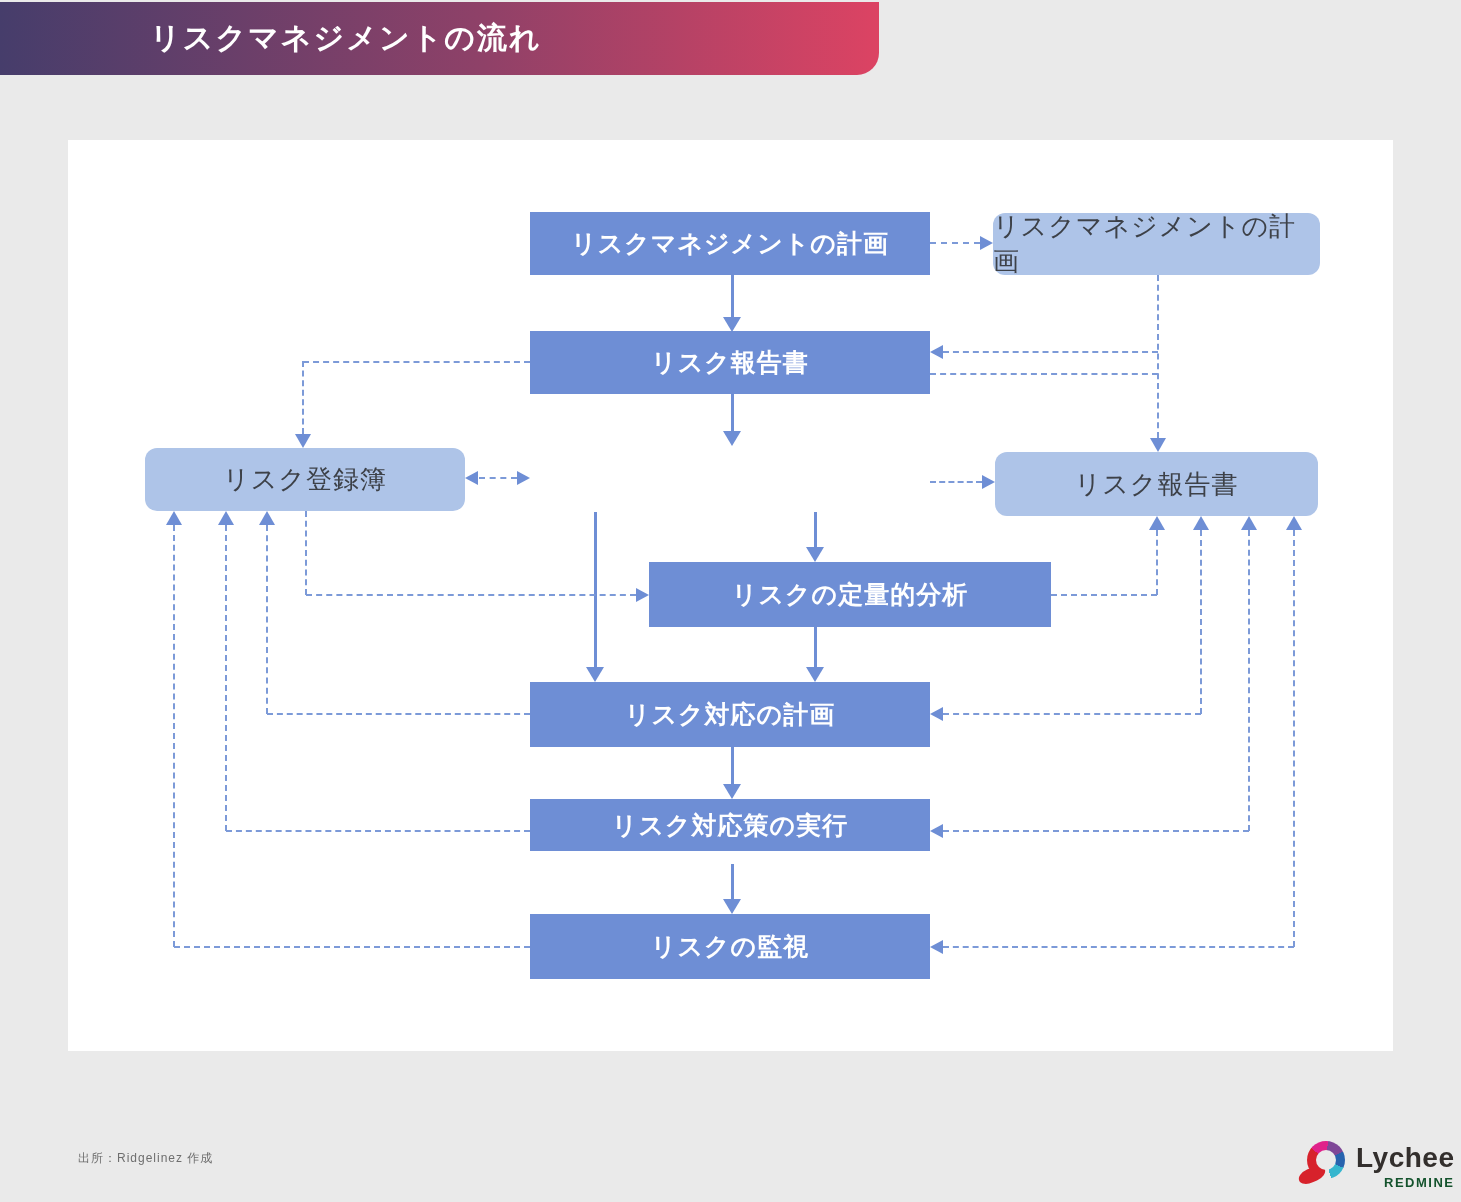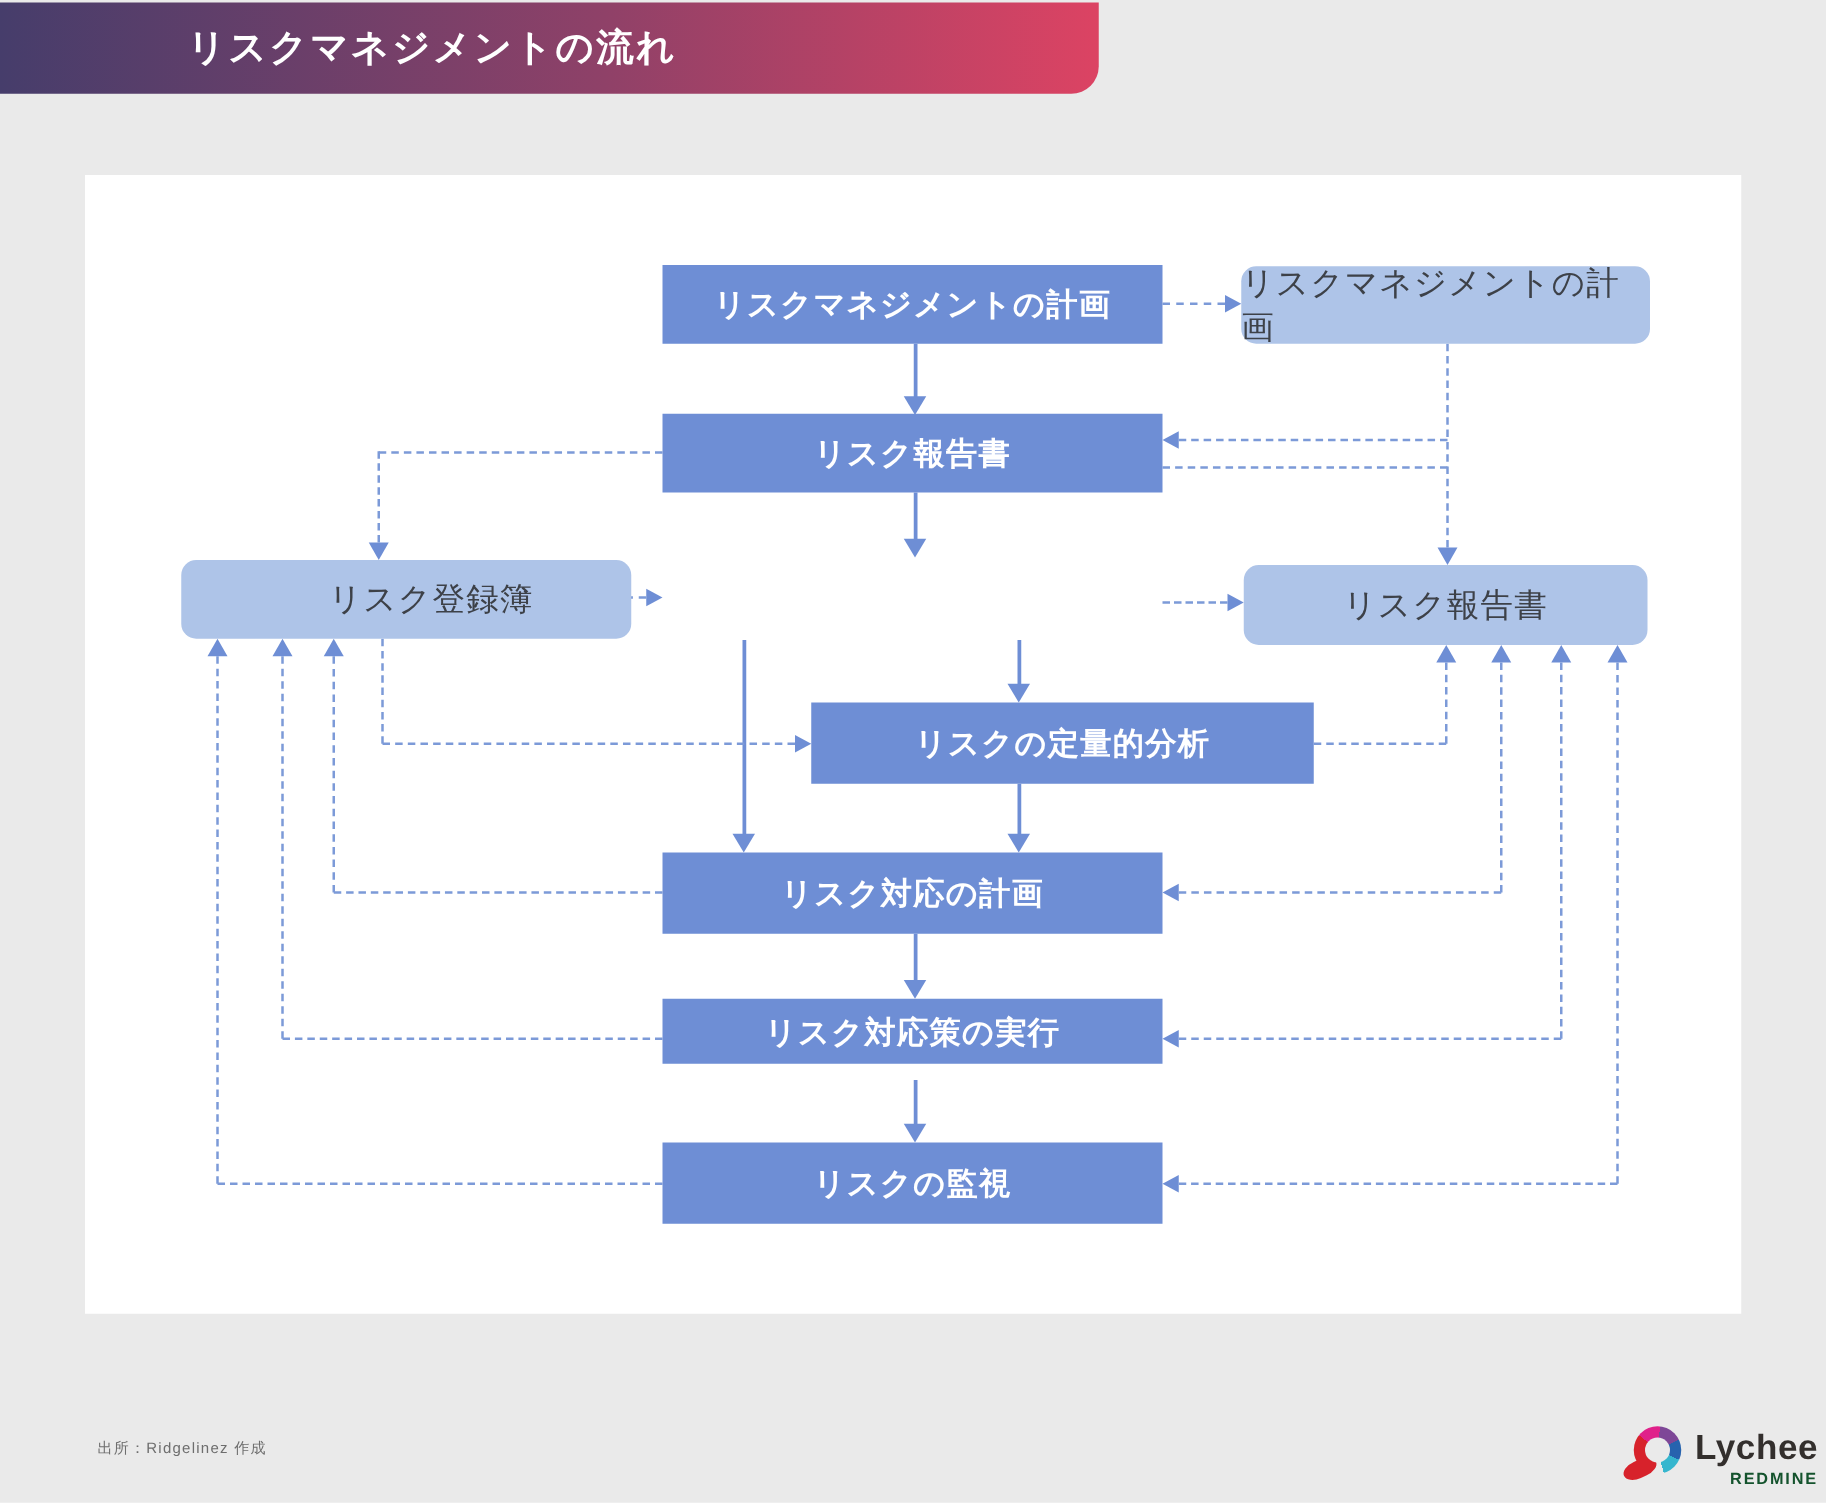--- a/index.html
+++ b/index.html
@@ -170,21 +170,21 @@
   </div>
 
   <div class="pbox" style="left:530px;top:212px;width:400px;height:63px;">リスクマネジメントの計画</div>
   <div class="pbox" style="left:530px;top:331px;width:400px;height:63px;">リスク報告書</div>
   <div class="pbox" style="left:649px;top:562px;width:402px;height:65px;">リスクの定量的分析</div>
   <div class="pbox" style="left:530px;top:682px;width:400px;height:65px;">リスク対応の計画</div>
   <div class="pbox" style="left:530px;top:799px;width:400px;height:52px;">リスク対応策の実行</div>
   <div class="pbox" style="left:530px;top:914px;width:400px;height:65px;">リスクの監視</div>
 
   <div class="dbox" style="left:993px;top:213px;width:327px;height:62px;">リスクマネジメントの計画</div>
-  <div class="dbox" style="left:145px;top:448px;width:320px;height:63px;padding-left:40px;">リスク登録簿</div>
+  <div class="dbox" style="left:145px;top:448px;width:320px;height:63px;">リスク登録簿</div>
   <div class="dbox" style="left:995px;top:452px;width:323px;height:64px;">リスク報告書</div>
 
   <div class="source">出所：Ridgelinez 作成</div>
 
   <div class="logo">
     <div class="mark">
       <div class="leaf"></div>
       <div class="ring"></div>
     </div>
     <div class="logotext">

